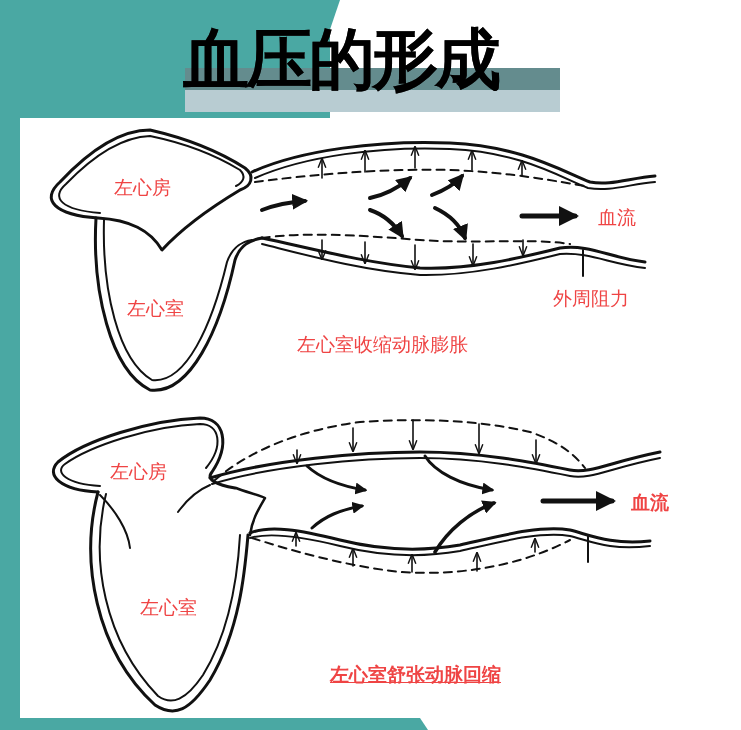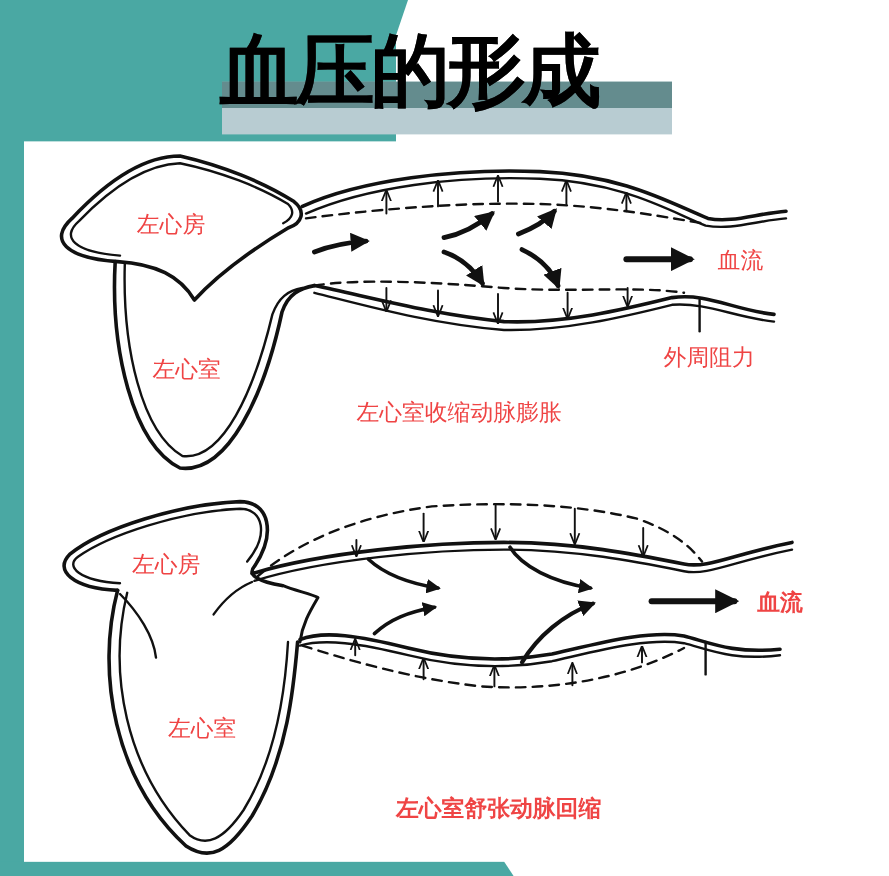--- a/index.html
+++ b/index.html
@@ -125,13 +125,13 @@
 
 <div class="lbl" style="left:114px;top:176px;">左心房</div>
 <div class="lbl" style="left:127px;top:297px;">左心室</div>
 <div class="lbl" style="left:598px;top:206px;">血流</div>
 <div class="lbl" style="left:553px;top:287px;">外周阻力</div>
 <div class="lbl" style="left:297px;top:333px;">左心室收缩动脉膨胀</div>
 
 <div class="lbl" style="left:110px;top:460px;">左心房</div>
 <div class="lbl" style="left:140px;top:596px;">左心室</div>
 <div class="lbl bold" style="left:631px;top:491px;">血流</div>
-<div class="lbl bold" style="left:330px;top:663px;">左心室舒张动脉回缩</div>
+<div class="lbl bold" style="left:330px;top:663px;text-decoration:underline;">左心室舒张动脉回缩</div>
 
 </body></html>

